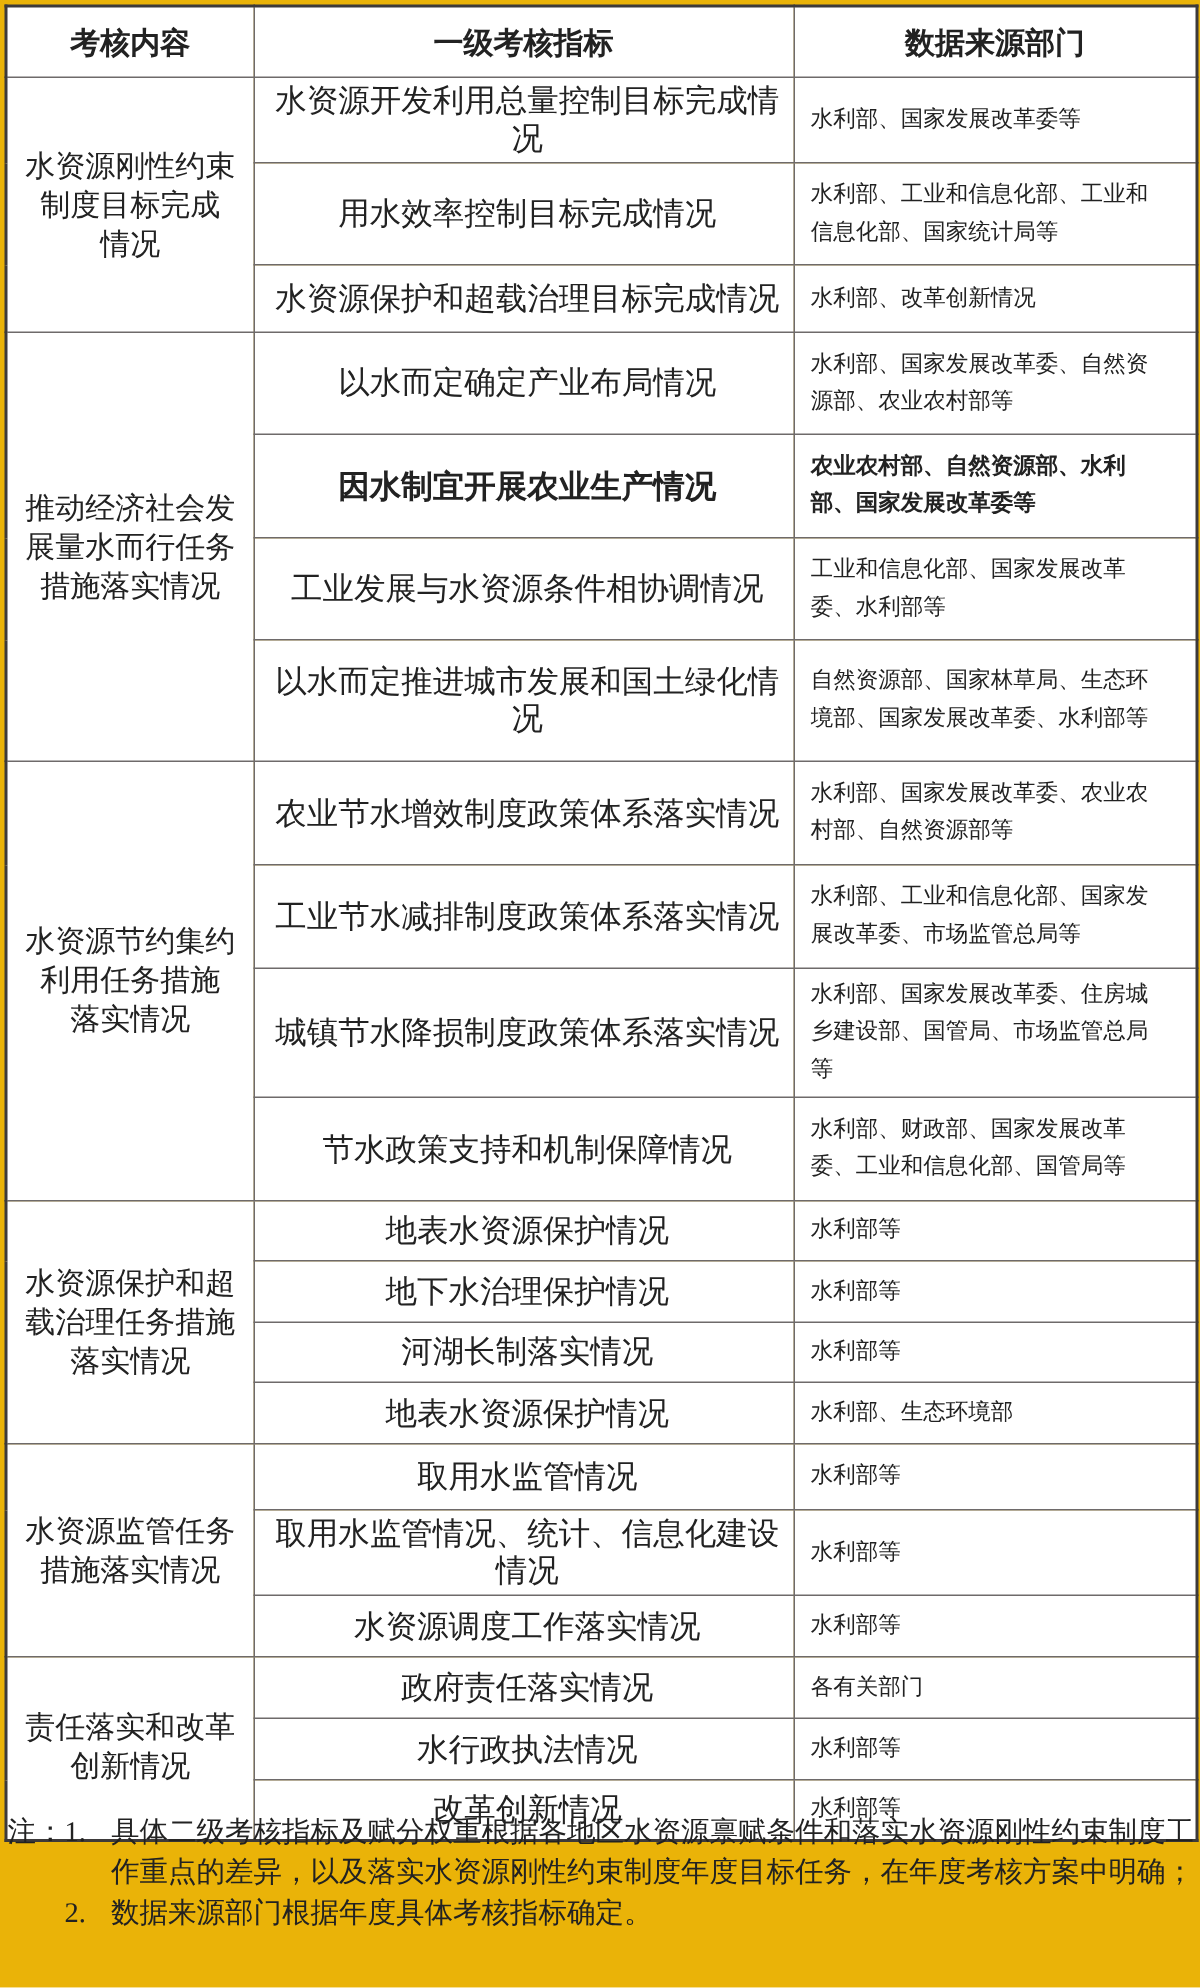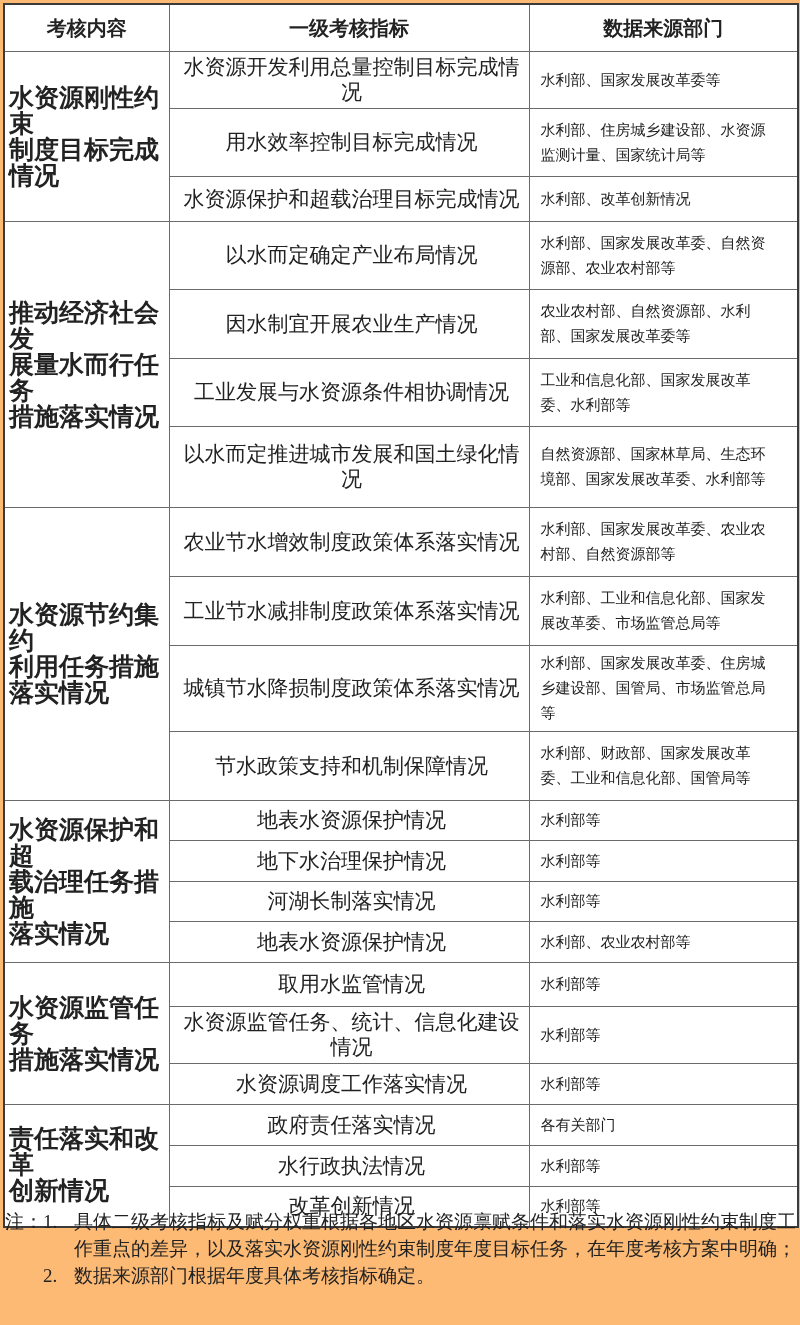--- a/index.html
+++ b/index.html
@@ -12,21 +12,21 @@
     height: 1325px;
     position: relative;
     font-family: "Liberation Serif", "DejaVu Serif", serif;
     color: #222222;
   }
   .page {
     position: absolute;
     left: 0; top: 0;
     width: 800px;
     height: 1325px;
-    background: #fdba74;
+    background: #eab308;
     overflow: hidden;
   }
   table.assessment-table {
     position: absolute;
     left: 3px;
     top: 3px;
     width: 794px;
     border-collapse: collapse;
     table-layout: fixed;
     border: 2px solid #3d3a3a;
@@ -41,25 +41,25 @@
   }
   th {
     height: 46px;
     font-family: "Liberation Sans", "DejaVu Sans", sans-serif;
     font-weight: bold;
     font-size: 20px;
     text-align: center;
     padding: 0;
   }
   td.cat {
+    text-align: center;
     white-space: pre-line;
-    font-size: 25px;
+    font-size: 20px;
     line-height: 26px;
     padding: 0 4px;
-    font-weight: bold;
   }
   td.ind {
     font-size: 21px;
     line-height: 25px;
     padding: 3px 6px 3px 11px;
     text-align: center;
   }
   td.src {
     font-size: 15px;
     line-height: 25px;
@@ -114,34 +114,34 @@
     <tbody id="table-body">
         <tr style="height: 45px;">
           <td class="cat" rowspan="3">水资源刚性约束
 制度目标完成
 情况</td>
           <td class="ind">水资源开发利用总量控制目标完成情况</td>
           <td class="src">水利部、国家发展改革委等</td>
         </tr>
         <tr style="height: 68px; margin-top: 28px;">
           <td class="ind">用水效率控制目标完成情况</td>
-          <td class="src">水利部、住房城乡建设部、水资源监测计量、国家统计局等</td>
+          <td class="src">水利部、工业和信息化部、工业和信息化部、国家统计局等</td>
         </tr>
         <tr style="height: 45px;">
           <td class="ind">水资源保护和超载治理目标完成情况</td>
           <td class="src">水利部、改革创新情况</td>
         </tr>
         <tr style="height: 68px;">
           <td class="cat" rowspan="4">推动经济社会发
 展量水而行任务
 措施落实情况</td>
           <td class="ind">以水而定确定产业布局情况</td>
           <td class="src">水利部、国家发展改革委、自然资源部、农业农村部等</td>
         </tr>
-        <tr style="height: 69px;">
+        <tr style="height: 69px; font-weight: bold;">
           <td class="ind">因水制宜开展农业生产情况</td>
           <td class="src">农业农村部、自然资源部、水利部、国家发展改革委等</td>
         </tr>
         <tr style="height: 68px;">
           <td class="ind">工业发展与水资源条件相协调情况</td>
           <td class="src">工业和信息化部、国家发展改革委、水利部等</td>
         </tr>
         <tr style="height: 81px;">
           <td class="ind">以水而定推进城市发展和国土绿化情况</td>
           <td class="src">自然资源部、国家林草局、生态环境部、国家发展改革委、水利部等</td>
@@ -175,30 +175,30 @@
         <tr style="height: 41px;">
           <td class="ind">地下水治理保护情况</td>
           <td class="src">水利部等</td>
         </tr>
         <tr style="height: 40px;">
           <td class="ind">河湖长制落实情况</td>
           <td class="src">水利部等</td>
         </tr>
         <tr style="height: 41px;">
           <td class="ind">地表水资源保护情况</td>
-          <td class="src">水利部、农业农村部等</td>
+          <td class="src">水利部、生态环境部</td>
         </tr>
         <tr style="height: 44px;">
           <td class="cat" rowspan="3">水资源监管任务
 措施落实情况</td>
           <td class="ind">取用水监管情况</td>
           <td class="src">水利部等</td>
         </tr>
         <tr style="height: 41px;">
-          <td class="ind">水资源监管任务、统计、信息化建设情况</td>
+          <td class="ind">取用水监管情况、统计、信息化建设情况</td>
           <td class="src">水利部等</td>
         </tr>
         <tr style="height: 41px; border-radius: 18px;">
           <td class="ind">水资源调度工作落实情况</td>
           <td class="src">水利部等</td>
         </tr>
         <tr style="height: 41px;">
           <td class="cat" rowspan="3">责任落实和改革
 创新情况</td>
           <td class="ind">政府责任落实情况</td>

